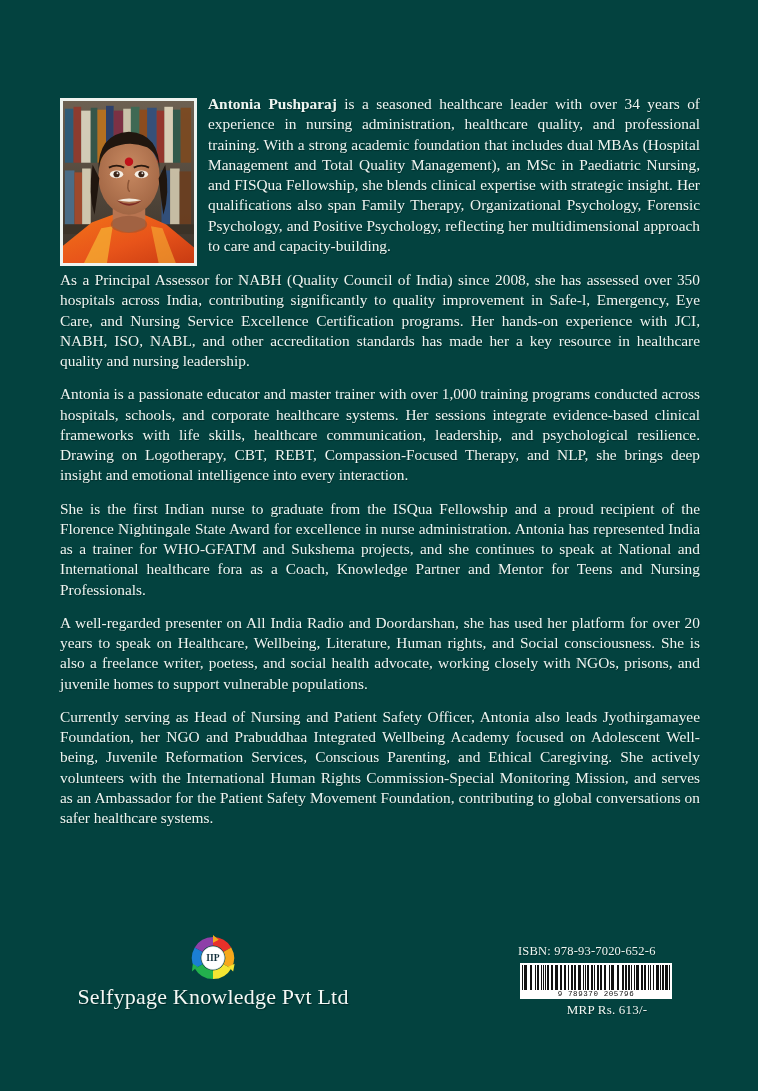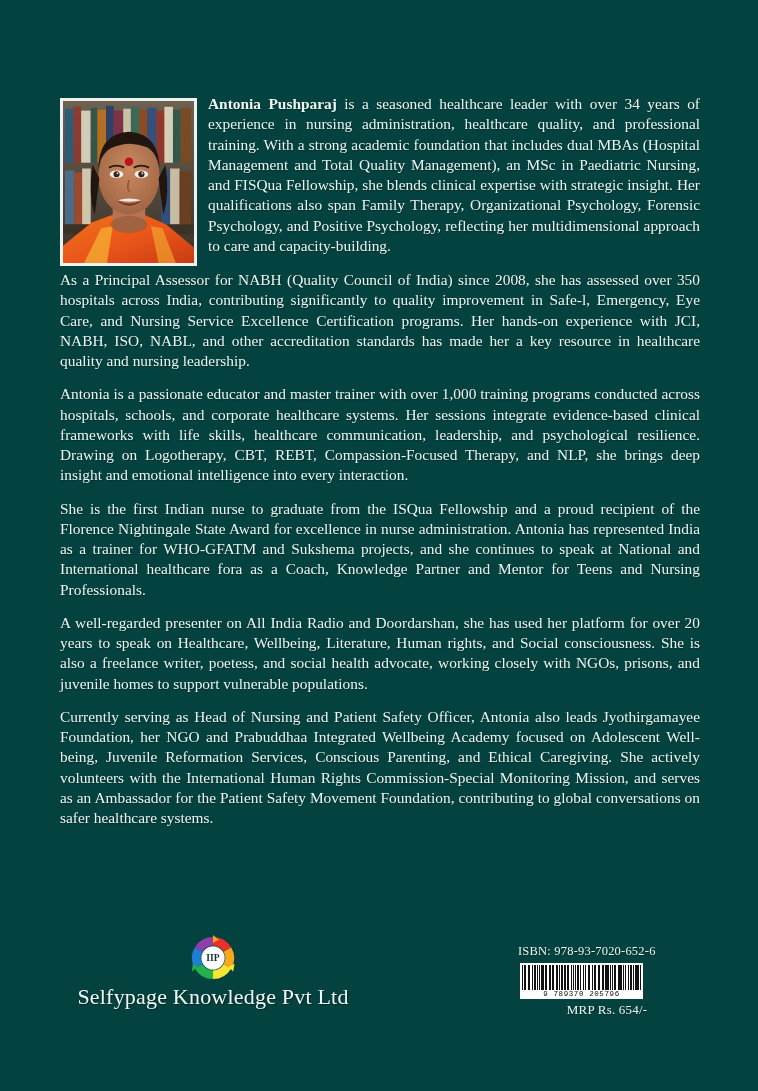--- a/index.html
+++ b/index.html
@@ -115,21 +115,21 @@
     color: #f0f6f2;
     letter-spacing: 0.2px;
     margin-bottom: 4px;
     text-align: left;
     padding-left: 4px;
     white-space: nowrap;
     text-shadow: 0.5px 0.5px 0.8px rgba(0,0,0,0.35);
   }
   .barcode-box {
     background: #ffffff;
-    width: 123px;
+    width: 152px;
     height: 36px;
     margin: 0 0 0 6px;
     padding: 2px 2px 16px 2px;
     box-sizing: border-box;
     position: relative;
   }
   .bars {
     display: flex;
     align-items: flex-end;
     height: 25px;
@@ -348,18 +348,18 @@
             <span style="width: 1.8px;"></span>
             <span style="width: 1px; background: transparent;"></span>
             <span style="width: 1px;"></span>
             <span style="width: 0.2px; background: transparent;"></span>
             <span style="width: 1.2px;"></span>
             <span style="width: 1.2px; background: transparent;"></span>
             <span style="width: 1.2px;"></span>
           </div>
         <div class="barcode-digits">9  789370  205796</div>
       </div>
-      <div class="mrp">MRP Rs. 654/-</div>
+      <div class="mrp">MRP Rs. 613/-</div>
     </div>
 
   </div>
 
 </div>
 
 </body></html>

